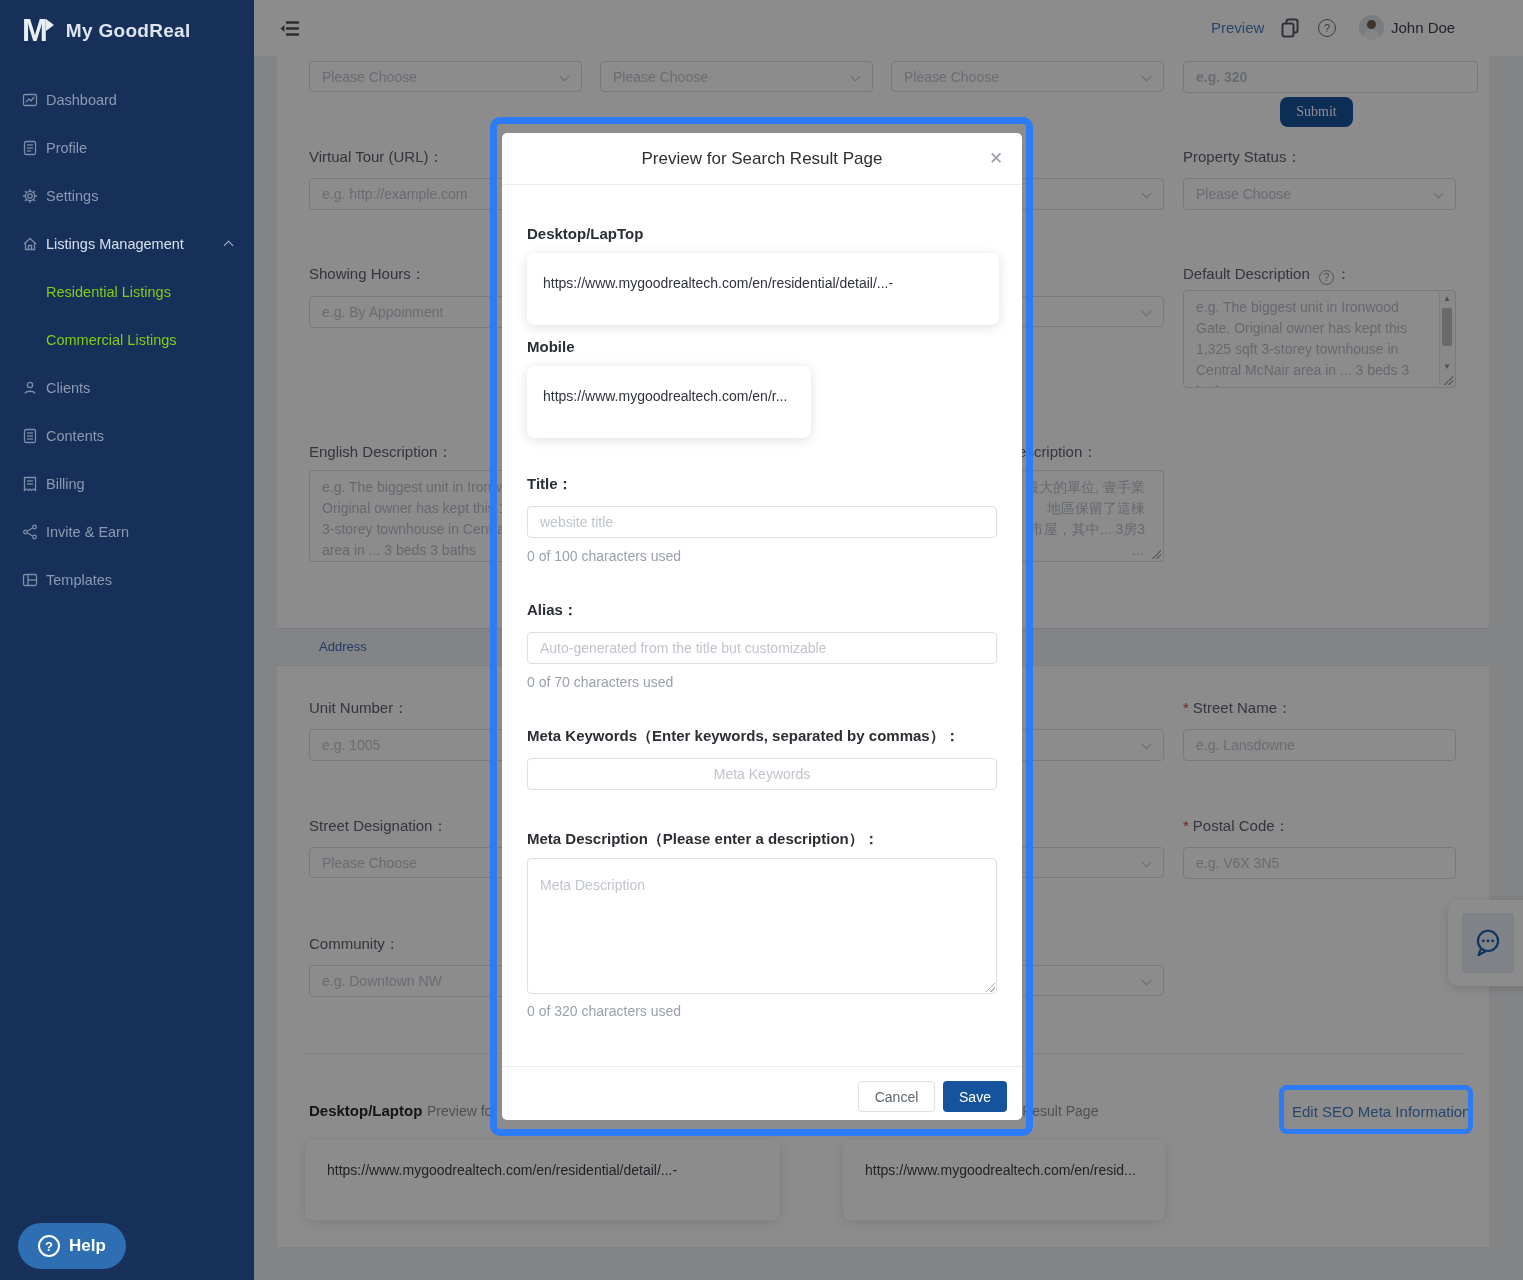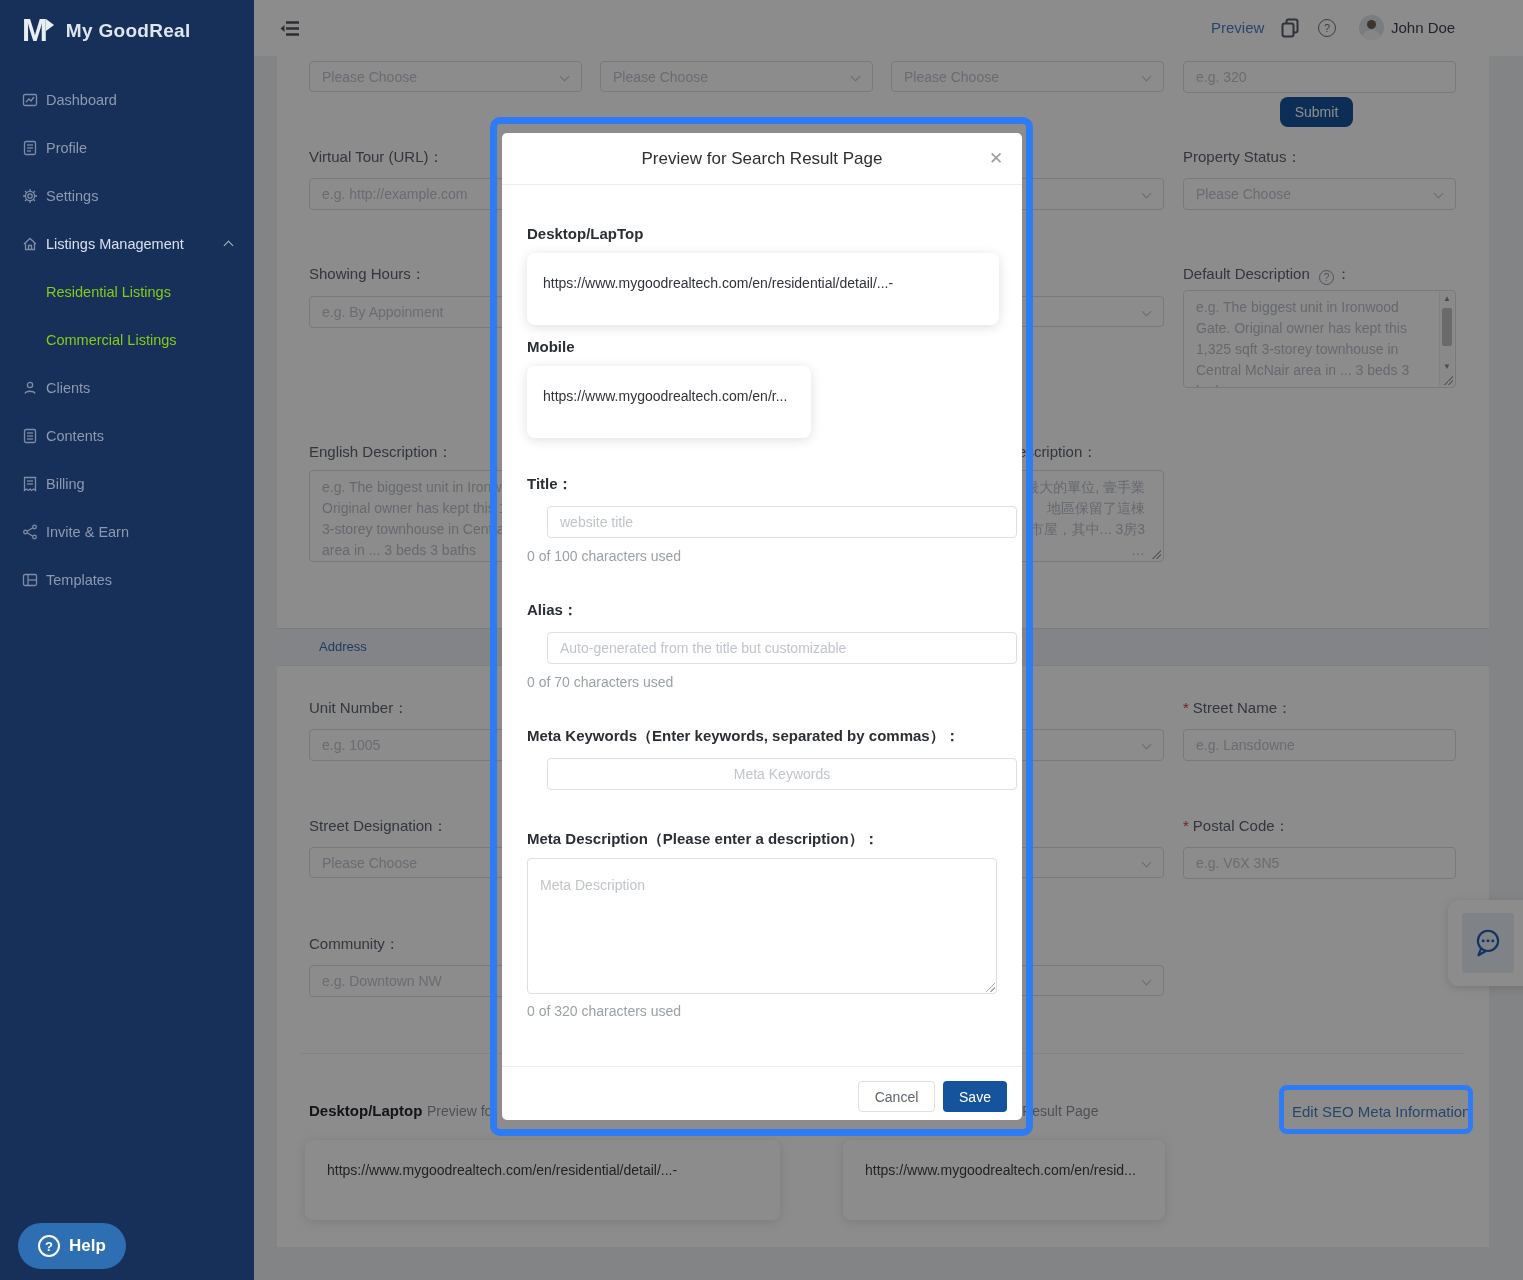--- a/index.html
+++ b/index.html
@@ -22,21 +22,21 @@
          color:#bfc5cf; font-size:14px; line-height:30px; padding:0 12px; z-index:2; cursor:pointer; }
   .chev{ position:absolute; right:13px; top:11px; width:7px; height:7px;
          border-right:1.4px solid #c0c4cc; border-bottom:1.4px solid #c0c4cc; transform:rotate(45deg); }
   .ta  { position:absolute; border:1px solid #d9dde4; border-radius:4px; background:#fff; overflow:hidden;
          font-size:14px; line-height:21px; color:#b9bfc9; padding:6px 12px; z-index:2; }
   .rsz { position:absolute; right:2px; bottom:2px; width:10px; height:10px; z-index:3;
          background:linear-gradient(135deg,transparent 52%,#aab0b8 52%,#aab0b8 60%,transparent 60%,transparent 74%,#aab0b8 74%,#aab0b8 82%,transparent 82%); }
   .urlcard { position:absolute; background:#fff; border-radius:8px; box-shadow:0 2px 12px rgba(0,0,0,.12);
              font-size:14px; color:#3b3f45; padding:22px 22px; z-index:2; white-space:nowrap; overflow:hidden; }
   .btn-primary { position:absolute; background:#15539d; color:#fff; border:none; border-radius:8px;
-                 font-size:14px; font-family:Liberation Sans, sans-serif; cursor:pointer; z-index:2; }
+                 font-size:14px; font-family:Liberation Serif, serif; cursor:pointer; z-index:2; }
   .star { color:#d23c3c; margin-right:4px; }
 
   .addr-band { position:absolute; left:277px; top:628px; width:1212px; height:38px; background:#edf1f6;
                border-top:1px solid #dde1e7; border-bottom:1px solid #e3e7ec; z-index:2; }
   .addr-band span { position:absolute; left:42px; top:10px; font-size:13px; color:#3a6cb0; }
 
   .divider { position:absolute; left:301px; top:1053px; width:1164px; height:1px; background:#ededed; z-index:2; }
 
   
   .sbar { position:absolute; right:1px; top:1px; bottom:1px; width:15px; background:#fafafa;
@@ -83,21 +83,21 @@
   .modal { position:absolute; left:502px; top:133px; width:520px; height:987px; background:#fff;
            border-radius:5px; z-index:60; }
   .m-title { position:absolute; left:0; top:0; width:100%; height:52px; line-height:52px; text-align:center;
              font-size:17px; color:#2c2f33; border-bottom:1px solid #ececec; }
   .m-close { position:absolute; right:16px; top:16px; width:20px; height:20px; color:#9aa0a8; font-size:17px;
              line-height:20px; text-align:center; cursor:pointer; }
   .m-blbl { position:absolute; font-size:15px; font-weight:bold; color:#2b2f34; white-space:nowrap; }
   .m-card { position:absolute; background:#fff; border-radius:8px; box-shadow:0 2px 12px rgba(0,0,0,.13);
             font-size:14px; color:#303439; padding:22px 16px; white-space:nowrap; overflow:hidden; }
   .m-inp { position:absolute; left:25px; width:470px; height:32px; border:1px solid #dcdfe6; border-radius:4px;
-           font-size:14px; color:#333; padding:0 12px; font-family:inherit;margin-left:20px; }
+           font-size:14px; color:#333; padding:0 12px; font-family:inherit; }
   .m-inp::placeholder { color:#c0c4cc; opacity:1; }
   .m-cnt { position:absolute; left:25px; font-size:14px; color:#9ba1a9; }
   .m-ta { position:absolute; left:25px; width:470px; height:136px; border:1px solid #dcdfe6; border-radius:4px;
           font-size:14px; color:#333; padding:18px 12px; font-family:inherit; resize:none; }
   .m-ta::placeholder { color:#c0c4cc; opacity:1; }
   .m-divider { position:absolute; left:0; top:933px; width:100%; height:1px; background:#ececec; }
   .m-cancel { position:absolute; left:356px; top:948px; width:77px; height:31px; background:#fff;
               border:1px solid #dcdfe6; border-radius:4px; font-size:14px; color:#5f6670; font-family:inherit; cursor:pointer; }
   .m-save { position:absolute; left:441px; top:948px; width:64px; height:31px; background:#15539d; border:none;
             border-radius:4px; font-size:14px; color:#fff; font-family:inherit; cursor:pointer; }
@@ -139,21 +139,21 @@
 
   <div class="sel" style="left:309px;top:61px;width:273px;height:31px;">
     <span>Please Choose</span><i class="chev"></i>
   </div>
   <div class="sel" style="left:600px;top:61px;width:273px;height:31px;">
     <span>Please Choose</span><i class="chev"></i>
   </div>
   <div class="sel" style="left:891px;top:61px;width:273px;height:31px;">
     <span>Please Choose</span><i class="chev"></i>
   </div>
-  <input class="inp" style="left: 1183px; top: 61px; width: 273px;" placeholder="e.g. 320">
+  <input class="inp" style="left: 1183px; top: 61px; width: 295px; font-weight: bold;" placeholder="e.g. 320">
   <button class="btn-primary" style="left:1280px;top:97px;width:73px;height:30px;">Submit</button>
 
   <span class="lbl" style="left:309px;top:148px;text-align:right;">Virtual Tour (URL)：</span>
   <span class="lbl" style="left:1183px;top:148px;">Property Status：</span>
   <input class="inp" style="left: 309px; top: 178px; width: 273px;" placeholder="e.g. http://example.com">
   <div class="sel" style="left:891px;top:178px;width:273px;height:32px;">
     <span>Please Choose</span><i class="chev"></i>
   </div>
   <div class="sel" style="left:1183px;top:178px;width:273px;height:32px;">
     <span>Please Choose</span><i class="chev"></i>

